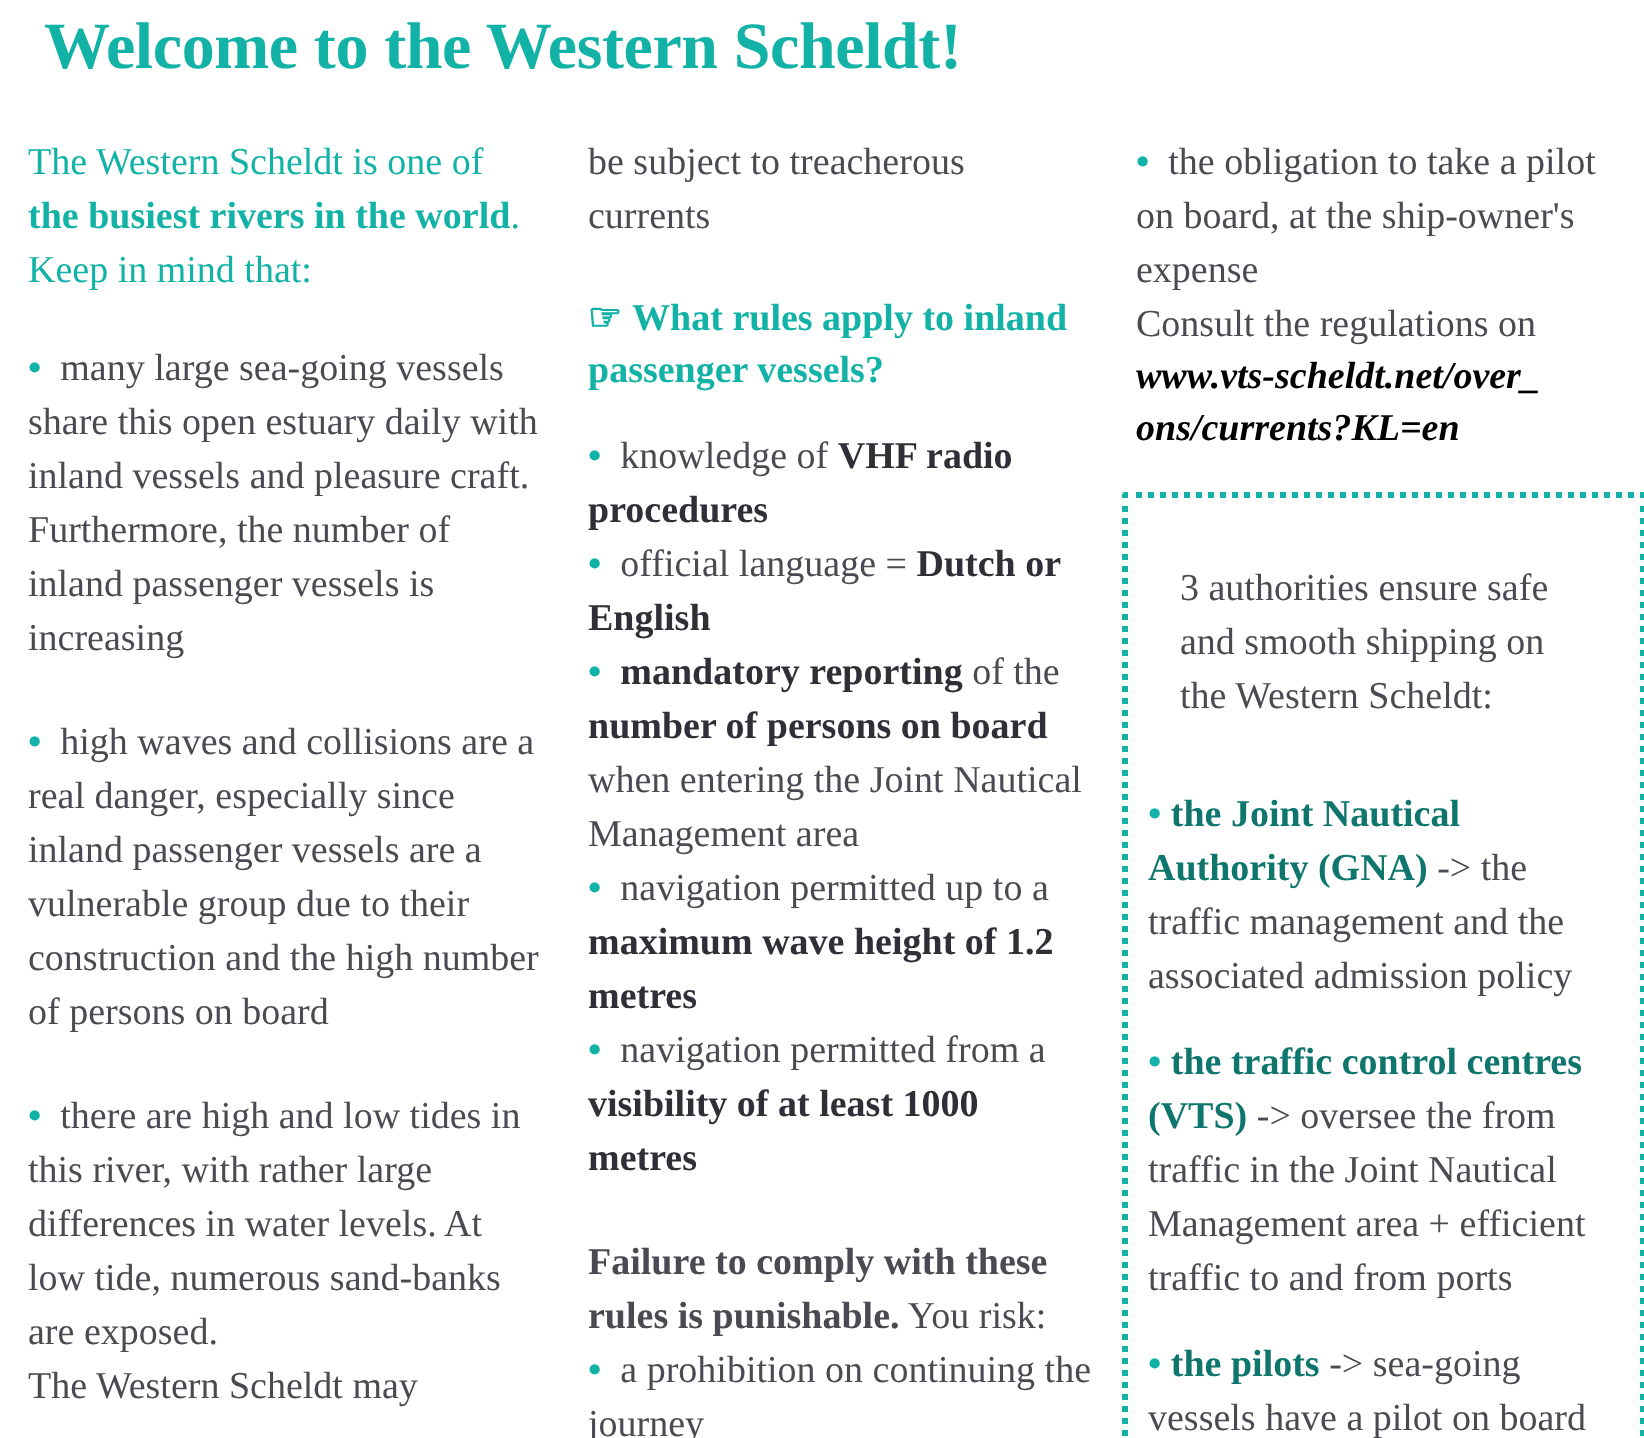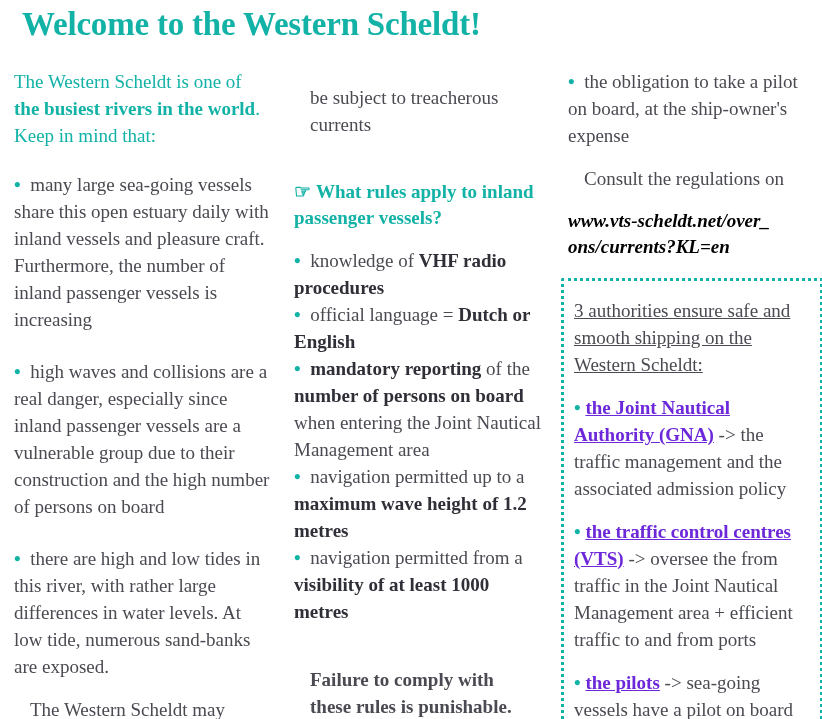--- a/index.html
+++ b/index.html
@@ -44,21 +44,21 @@
     box-sizing: border-box;
   }
   .col-1 { width: 284px; padding-left: 14px; padding-right: 14px; }
   .col-2 { width: 272px; padding-left: 10px; padding-right: 8px; }
   .col-3 { width: 266px; padding-left: 12px; padding-right: 6px; }
 
   
   .para {
     font-size: 19px;
     line-height: 27px;
-    margin: 16px;
+    margin: 0;
   }
 
   .intro {
     color: #12b2a6;
     font-size: 19px;
     line-height: 27px;
     margin: 0 0 22px 0;
   }
   .intro b { font-weight: bold; }
 
@@ -113,31 +113,30 @@
     width: 262px;
     box-sizing: border-box;
     padding: 16px 8px 14px 10px;
     border: 3px dotted #12b2a6;
     border-radius: 2px;
     min-height: 474px;
   }
   .box-intro {
     font-size: 19px;
     line-height: 27px;
-    margin: 0;
-    color: #4a4a52;
-    text-decoration: underline;
+    margin: 16px;
+    color: #4a4a52;
   }
   .box-item {
     font-size: 19px;
     line-height: 27px;
     margin: 0;
     color: #4a4a52;
   }
-  .box-item b { color: #6d28d9; font-weight: bold; text-decoration: underline; }
+  .box-item b { color: #0f766e; font-weight: bold; }
 </style>
 </head>
 <body>
 
 <div class="page-title">Welcome to the Western Scheldt!</div>
 
 <div class="columns">
 
   <div class="col col-1">
 

